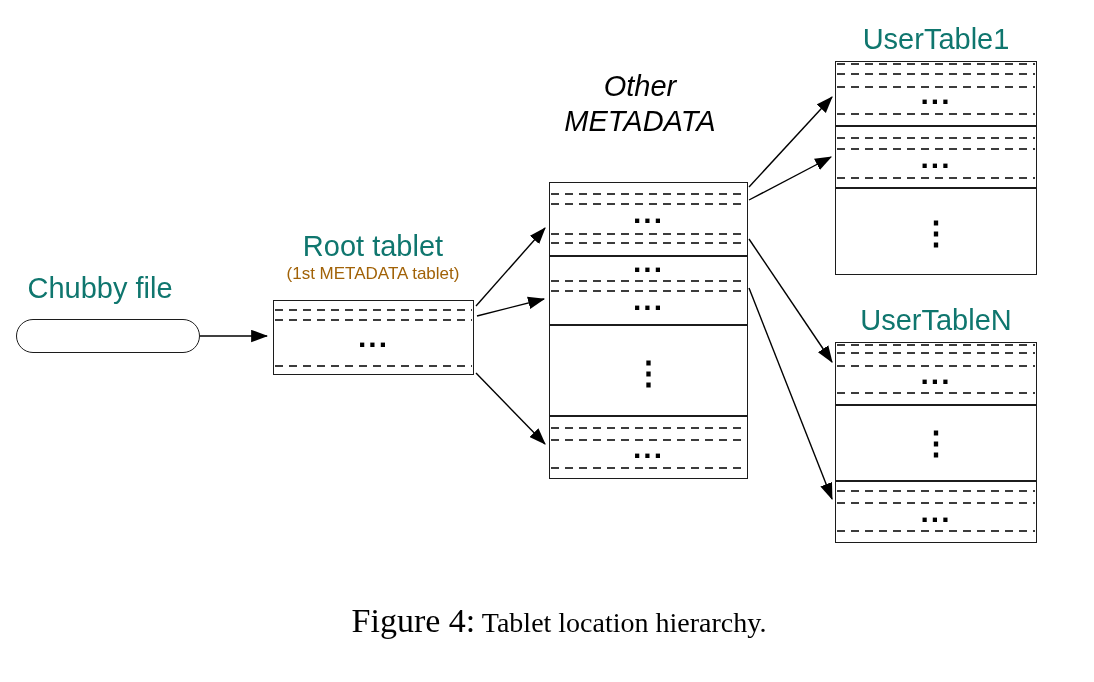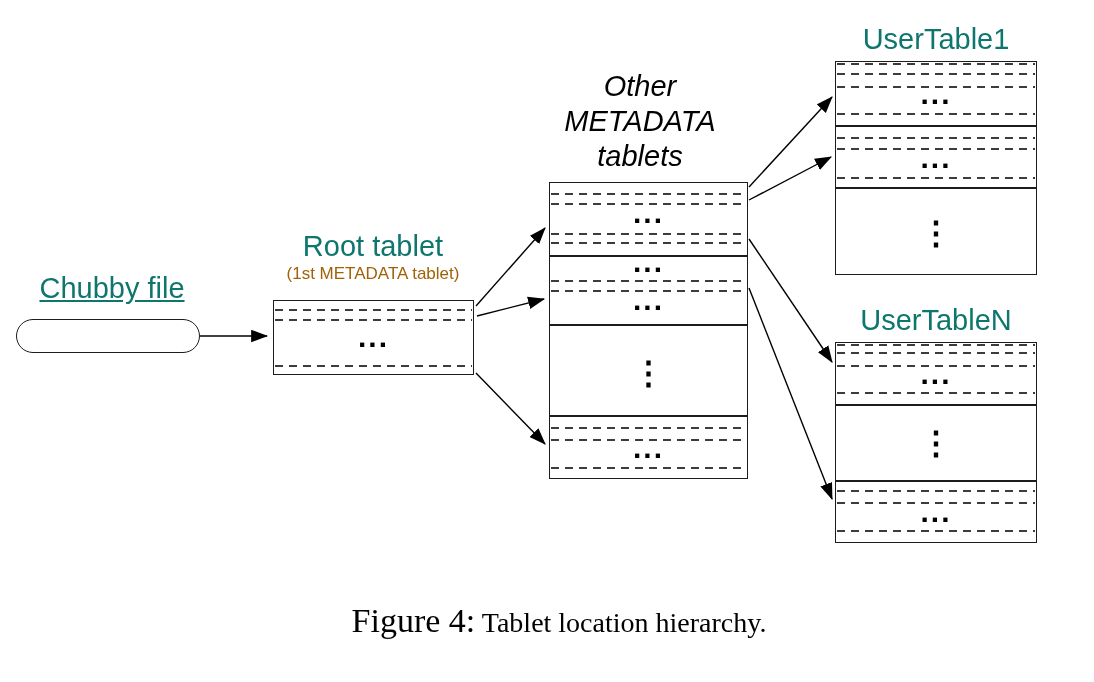--- a/index.html
+++ b/index.html
@@ -83,36 +83,35 @@
   }
   #caption .cap-label{font-size:34px;margin-left:24px;}
   #caption .cap-text{font-size:28px;}
   svg.connectors{position:absolute;left:0;top:0;pointer-events:none;}
 </style>
 </head>
 <body>
 
 <div id="stage">
 
-  <div class="lbl" style="left:12px;top:271px;width:200px;text-decoration:underline;">Chubby file</div>
+  <div class="lbl" style="left:0;top:271px;width:200px;">Chubby file</div>
   <div class="pill" style="left:16px;top:319px;width:184px;height:34px;"></div>
 
   <div class="lbl" style="left:263px;top:229px;width:220px;">Root tablet</div>
   <div class="sublbl" style="left:253px;top:264px;width:240px;">(1st METADATA tablet)</div>
   <div class="box" style="left:273px;top:300px;width:201px;height:75px;">
     <div class="d" style="top:8px"></div>
     <div class="d" style="top:18px"></div>
     <div class="dots" style="top:23px">...</div>
     <div class="d" style="top:64px"></div>
   </div>
 
   <div class="meta-label" style="left:540px;top:69px;width:200px;font-style:italic;">
     <div>Other</div>
     <div>METADATA</div>
-    <div>tablets</div>
   </div>
   <div class="box" style="left:549px;top:182px;width:199px;height:297px;">
     <div class="d" style="top:10px"></div>
     <div class="d" style="top:20px"></div>
     <div class="dots" style="top:17px">...</div>
     <div class="d" style="top:50px"></div>
     <div class="d" style="top:59px"></div>
     <div class="s" style="top:72px"></div>
     <div class="dots" style="top:66px">...</div>
     <div class="d" style="top:97px"></div>

